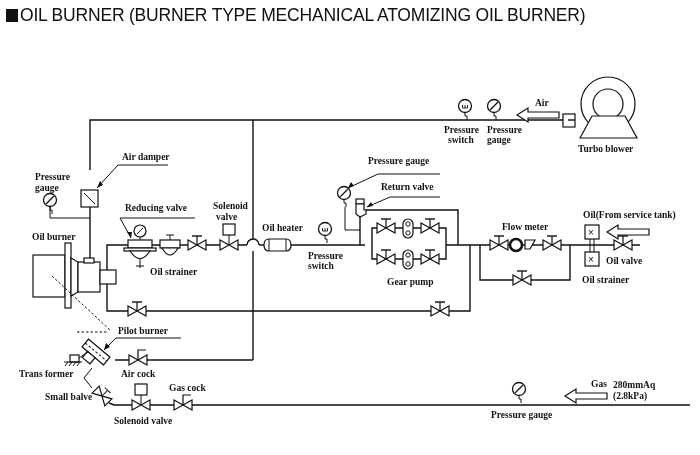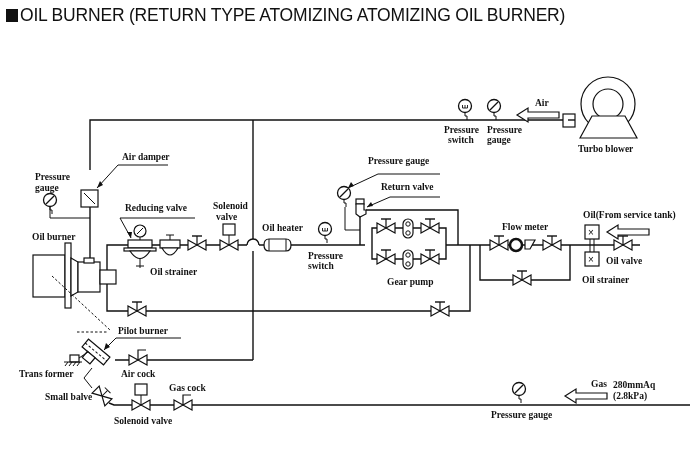--- a/index.html
+++ b/index.html
@@ -9,21 +9,21 @@
   svg { position: absolute; left: 0; top: 0; }
   .lbl { font-family: "Liberation Serif", serif; font-weight: bold; font-size: 9.5px; fill: #111; }
   .ln { stroke: #111; stroke-width: 1.4; fill: none; }
   .thin { stroke: #111; stroke-width: 1; fill: none; }
   .dash { stroke: #111; stroke-width: 1; fill: none; stroke-dasharray: 2.5 2; }
   .sh { stroke: #111; stroke-width: 1.2; fill: #fff; }
 </style>
 </head>
 <body>
 
-<div class="title"><span class="sq"></span><span>OIL BURNER (RETURN TYPE ATOMIZING ATOMIZING OIL BURNER)</span></div>
+<div class="title"><span class="sq"></span><span>OIL BURNER (BURNER TYPE MECHANICAL ATOMIZING OIL BURNER)</span></div>
 
 <svg width="700" height="455" viewBox="0 0 700 455">
   <defs>
     <g id="valve">
       <path d="M-9,-5 L9,5 L9,-5 L-9,5 Z" stroke="#111" stroke-width="1.2" fill="#fff"></path>
       <line x1="0" y1="0" x2="0" y2="-9" stroke="#111" stroke-width="1.2"></line>
       <line x1="-5" y1="-9" x2="5" y2="-9" stroke="#111" stroke-width="1.4"></line>
     </g>
     <g id="cock">
       <path d="M-9,-5 L9,5 L9,-5 L-9,5 Z" stroke="#111" stroke-width="1.2" fill="#fff"></path>

